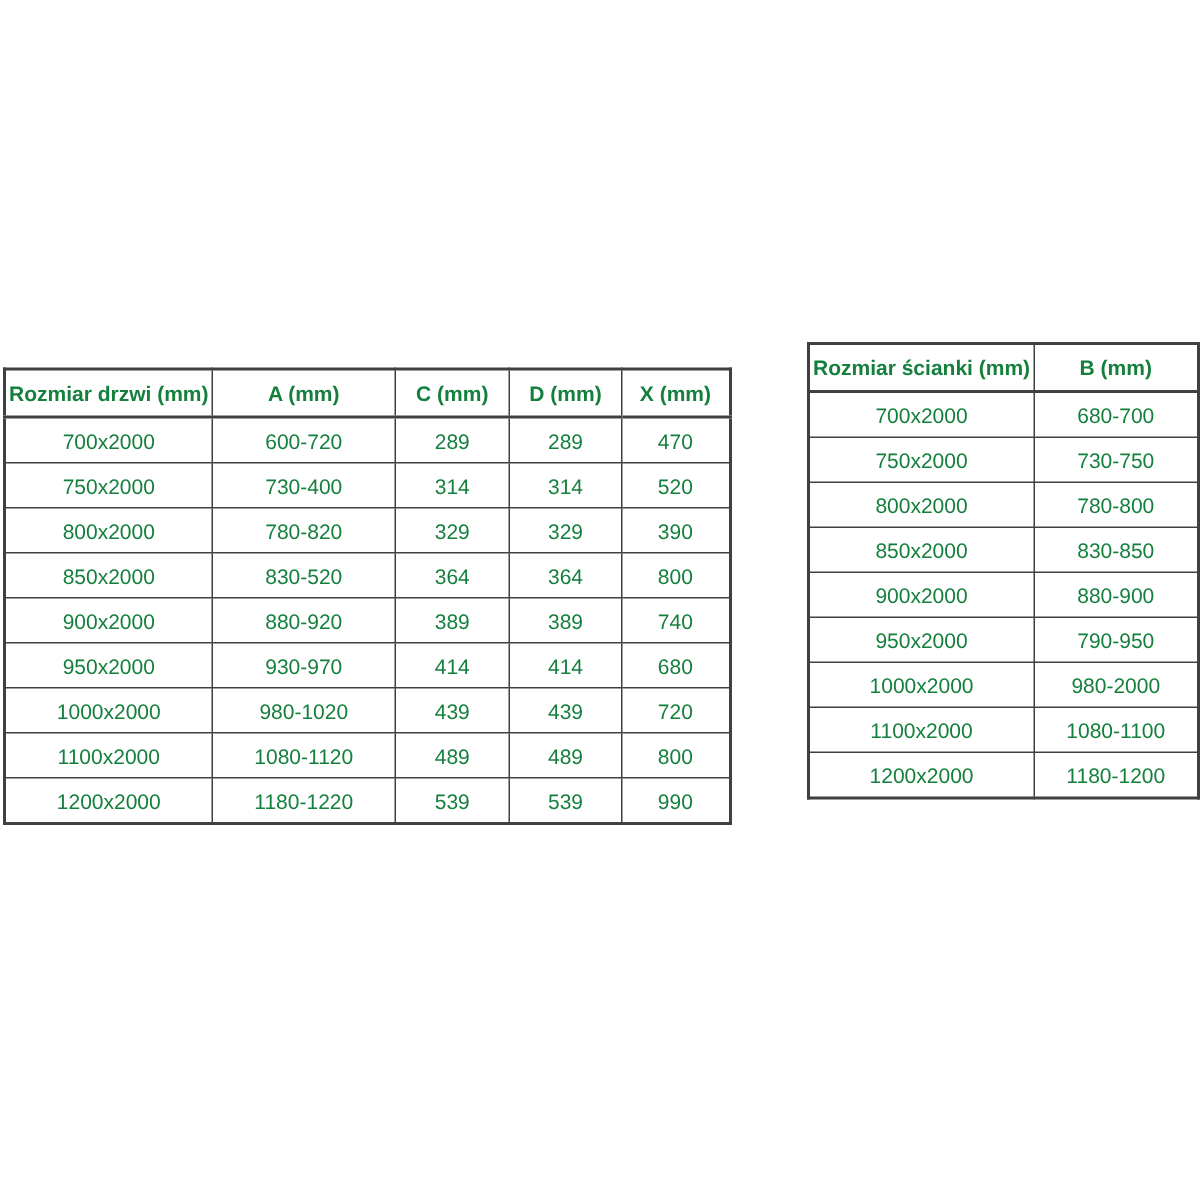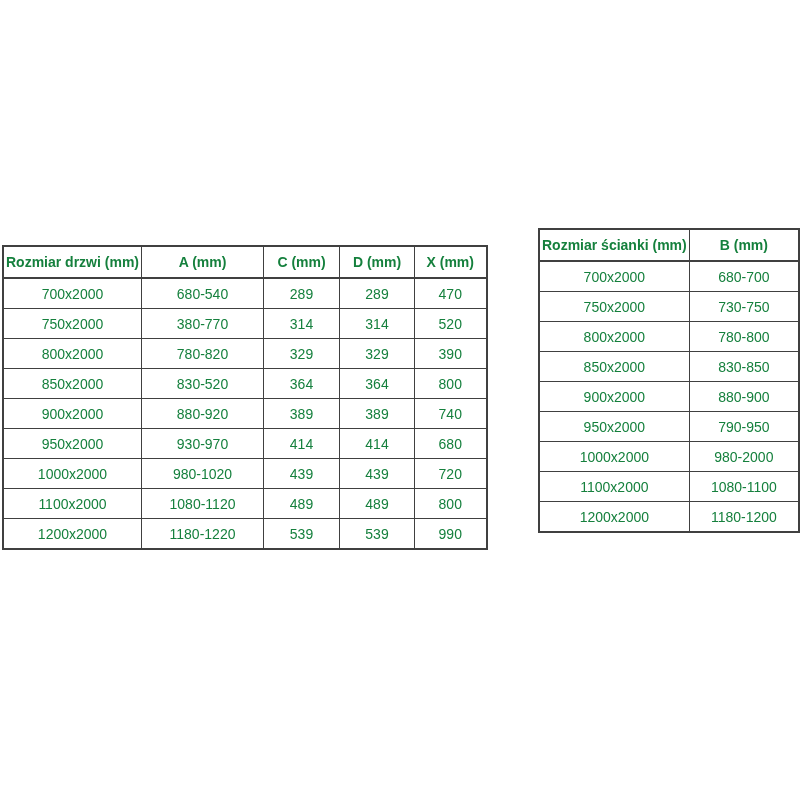--- a/index.html
+++ b/index.html
@@ -70,28 +70,28 @@
         <th>Rozmiar drzwi (mm)</th>
         <th>A (mm)</th>
         <th>C (mm)</th>
         <th>D (mm)</th>
         <th>X (mm)</th>
       </tr>
     </thead>
   <tbody>
       <tr>
         <td>700x2000</td>
-        <td>680-540</td>
+        <td>600-720</td>
         <td>289</td>
         <td>289</td>
         <td>470</td>
       </tr>
       <tr>
         <td>750x2000</td>
-        <td>380-770</td>
+        <td>730-400</td>
         <td>314</td>
         <td>314</td>
         <td>520</td>
       </tr>
       <tr>
         <td>800x2000</td>
         <td>780-820</td>
         <td>329</td>
         <td>329</td>
         <td>390</td>

